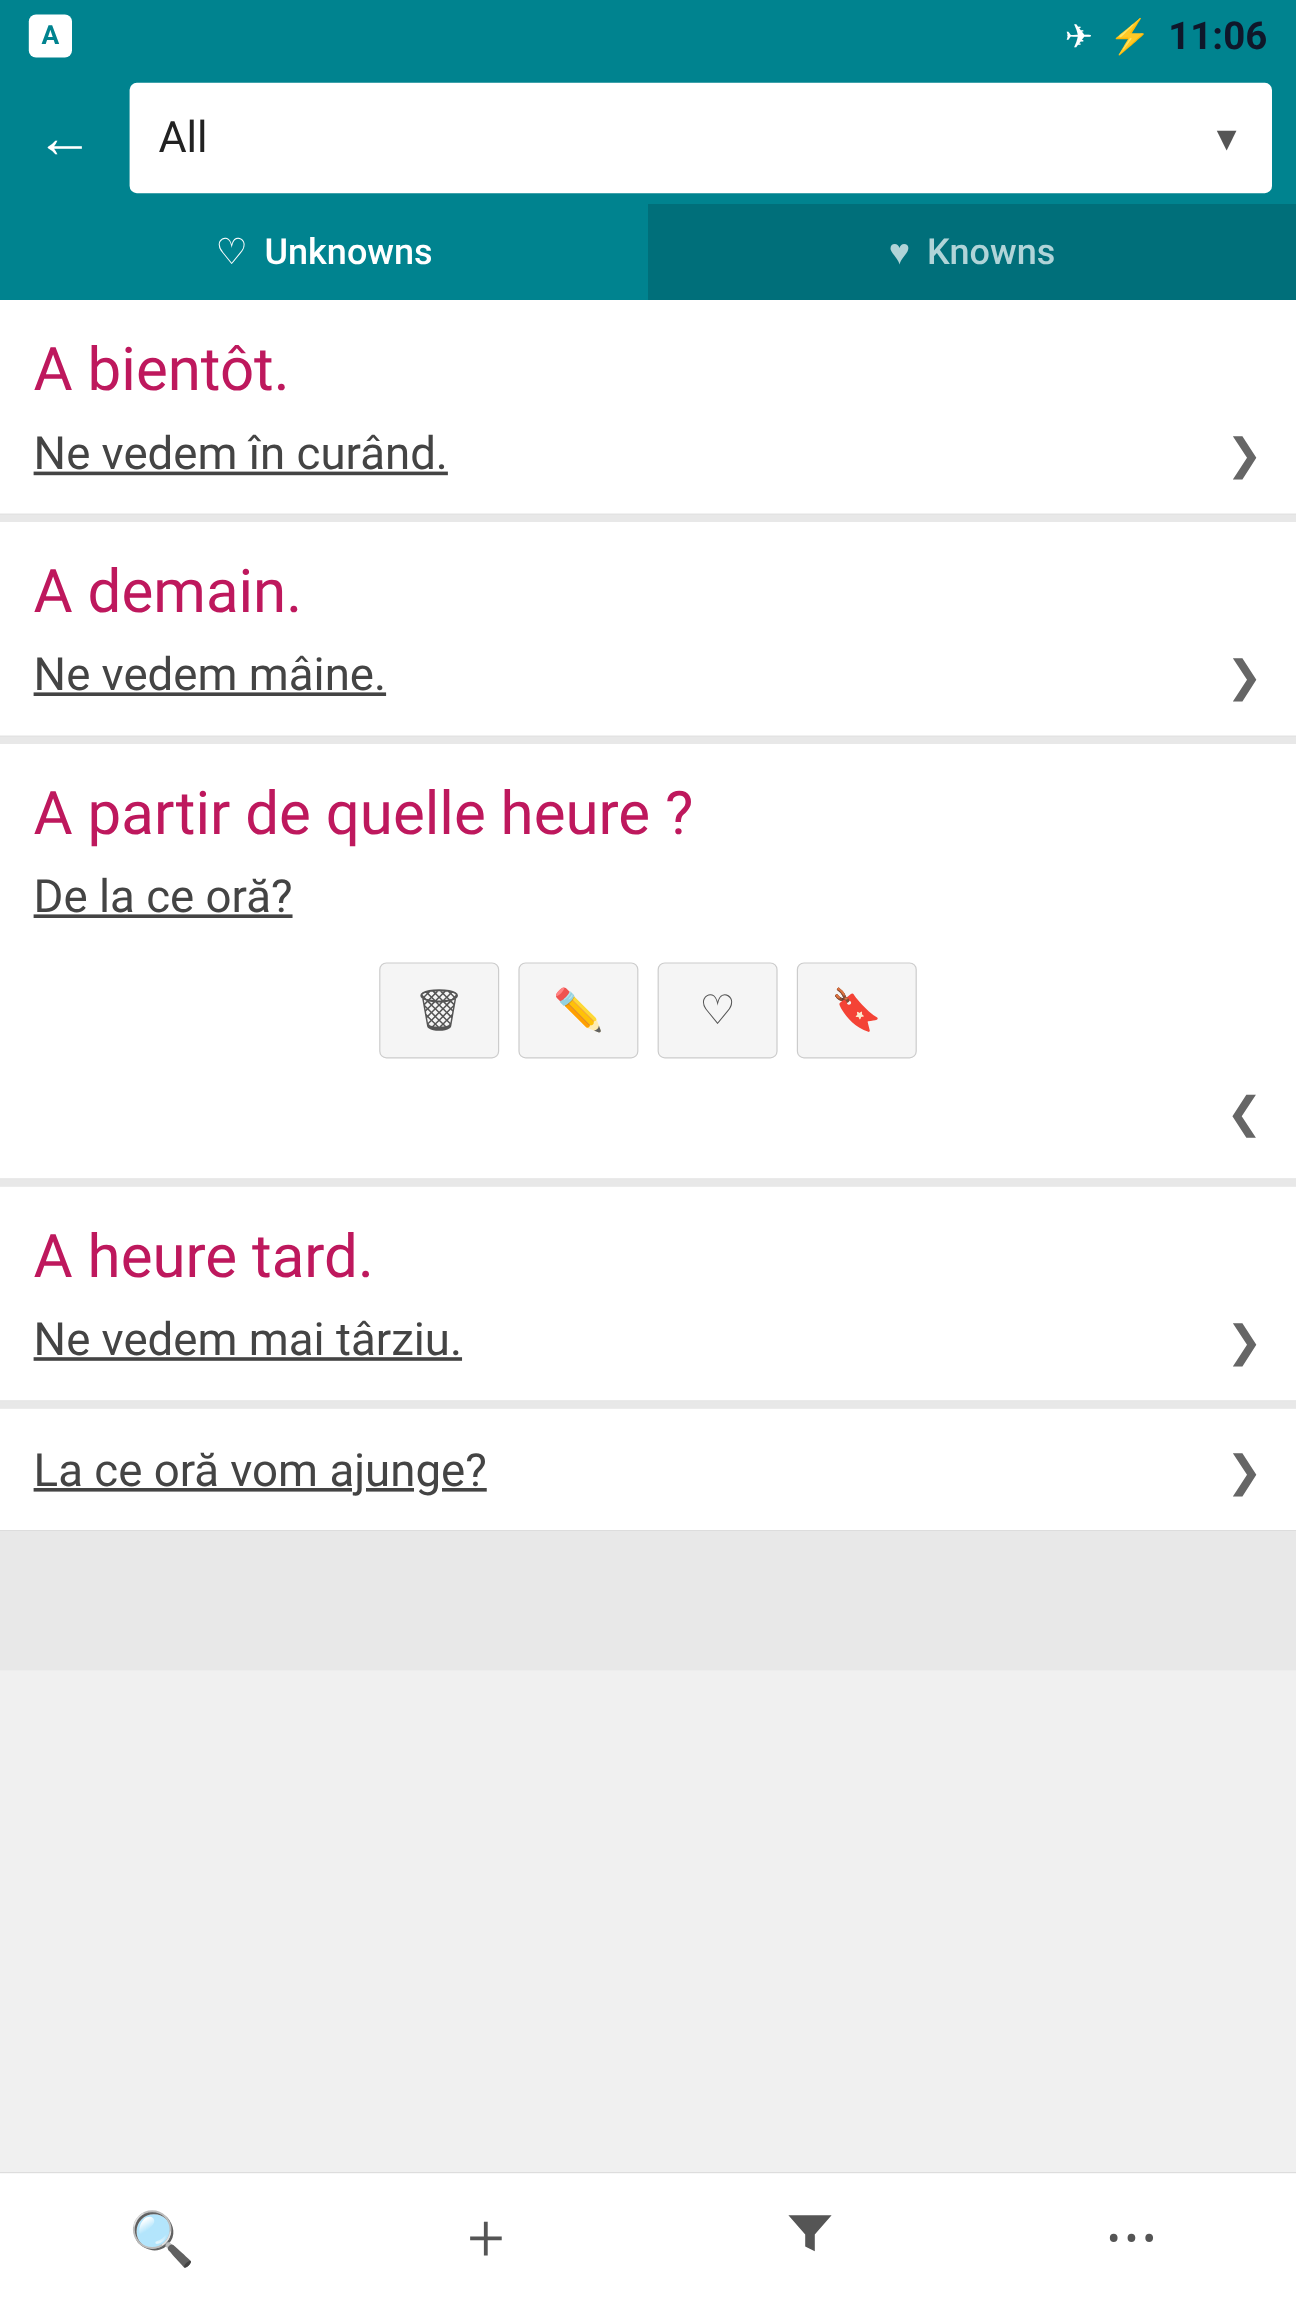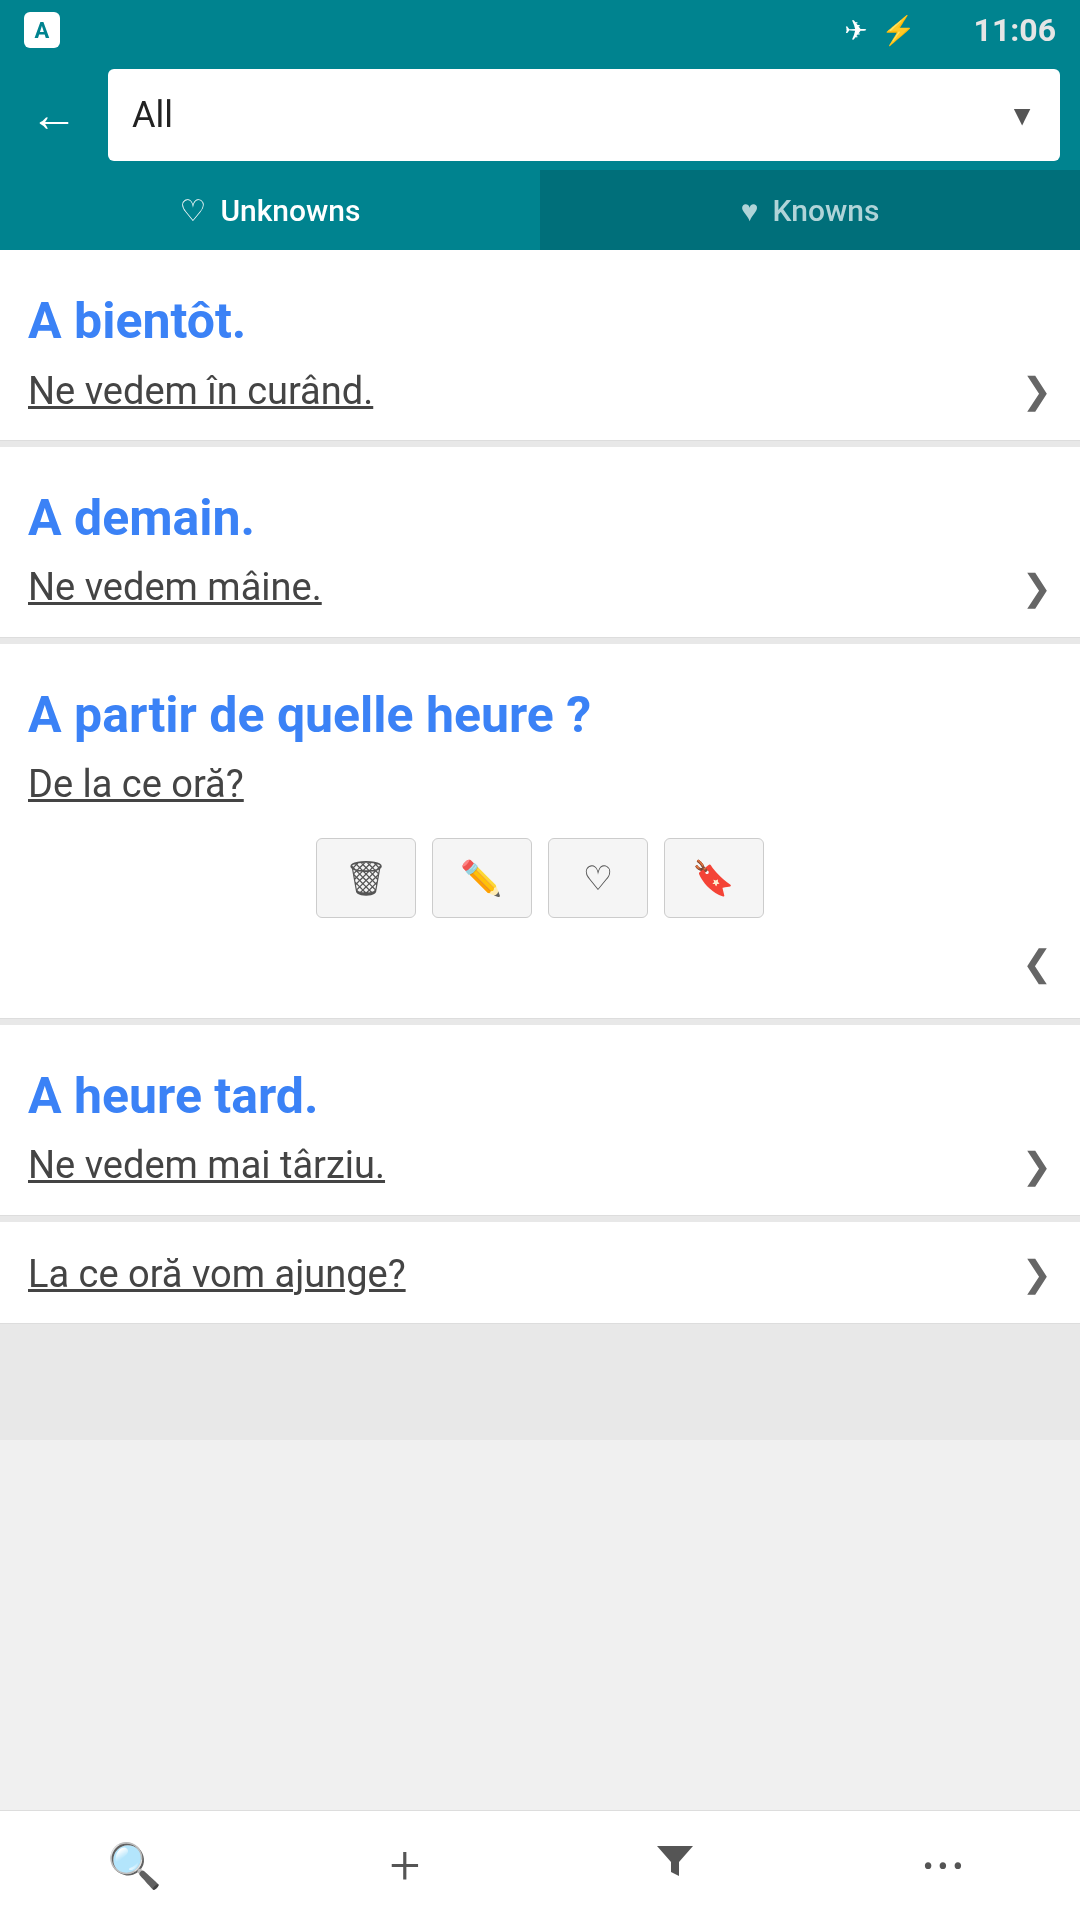--- a/index.html
+++ b/index.html
@@ -25,24 +25,23 @@
     .status-icons {
       display: flex;
       align-items: center;
       gap: 14px;
     }
     .status-icon {
       color: white;
       font-size: 28px;
     }
     .status-time {
-      color: #e5e5e5;
+      color: #0f172a;
       font-size: 32px;
       font-weight: bold;
-      margin-left: 43px;
     }
 
     
     .toolbar {
       background: #00838f;
       height: 110px;
       display: flex;
       align-items: center;
       padding: 0 20px;
       gap: 20px;
@@ -107,25 +106,24 @@
     }
     .card {
       background: white;
       margin-bottom: 6px;
       padding: 28px 28px 24px 28px;
       position: relative;
       border-bottom: 1px solid #ddd;
     }
     .card-phrase {
       font-size: 50px;
-      font-weight: 700;
-      color: #3b82f6;
+      font-weight: 400;
+      color: #be185d;
       line-height: 1.25;
       margin-bottom: 14px;
-      margin-top: 12px;
     }
     .card-translation {
       font-size: 38px;
       color: #444;
       line-height: 1.3;
       text-decoration: underline;
     }
     .card-chevron {
       position: absolute;
       right: 28px;

